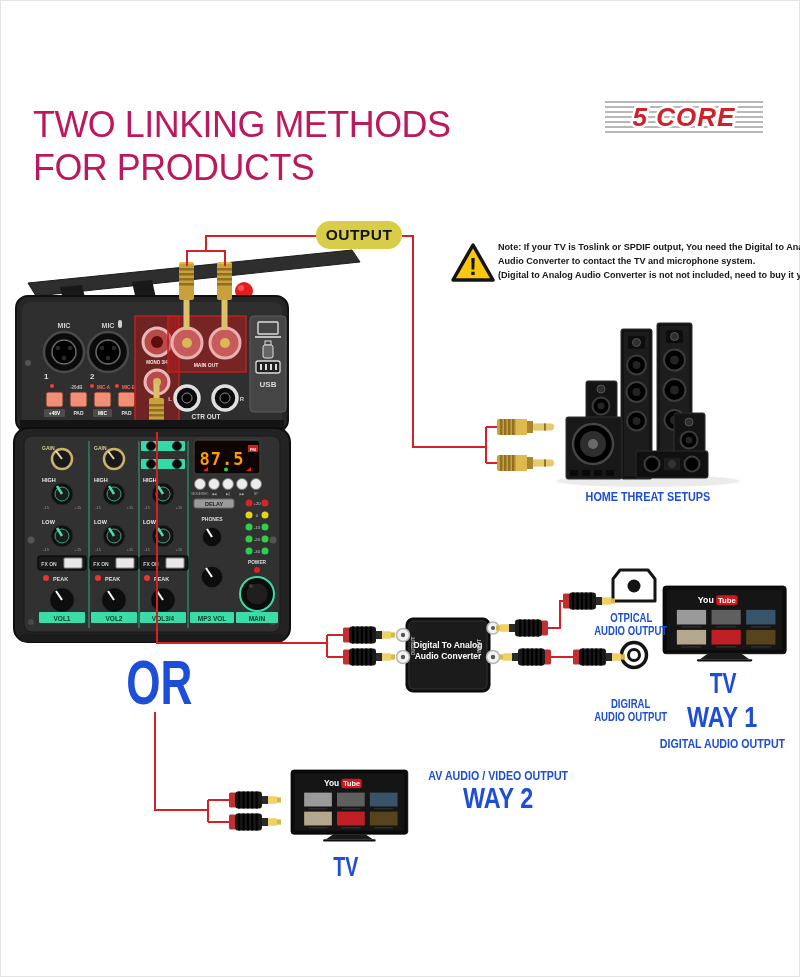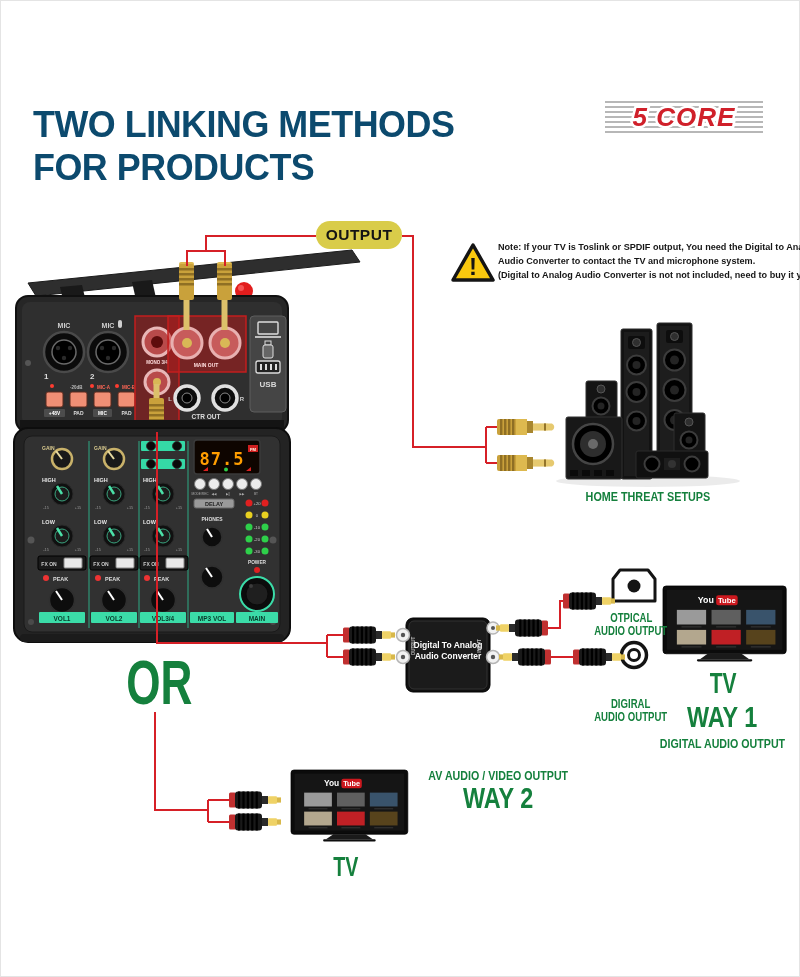--- a/index.html
+++ b/index.html
@@ -1,27 +1,27 @@
 <!DOCTYPE html>
 <html><head>
 <meta charset="utf-8">
 <style>
   *{margin:0;padding:0;box-sizing:border-box}
   html,body{width:800px;height:977px}
   body{position:relative;background:#fff;font-family:"Liberation Sans",sans-serif;overflow:hidden}
   .abs{position:absolute}
   .frame{position:absolute;inset:0;border:1px solid #e4e4e4;pointer-events:none}
-  .title{left:33px;top:104px;font-size:37px;font-weight:bold;color:#0c4a6e;line-height:1.16;letter-spacing:-0.5px}
+  .title{left:33px;top:104px;font-size:37px;font-weight:normal;color:#be185d;line-height:1.16;letter-spacing:-0.5px}
   .title .ln{transform:scaleX(.97);transform-origin:left;display:block;white-space:nowrap}
   .badge{left:316px;top:221px;width:86px;height:28px;background:#d9cc49;border-radius:15px;
          text-align:center;line-height:28px;font-size:15.5px;font-weight:bold;letter-spacing:.5px;color:#141414}
   .note-text{left:498px;top:240px;width:300px;font-size:9.4px;font-weight:bold;color:#161616;
              line-height:14.2px;transform:scaleX(.97);transform-origin:left;white-space:nowrap}
   .cond{display:inline-block;transform:scaleX(var(--sx,.78));transform-origin:center;white-space:nowrap}
-  .ctr{text-align:center;color:#15803d;font-weight:bold}
+  .ctr{text-align:center;color:#1d4ed8;font-weight:bold}
   .or{left:112px;top:646px;width:92px;font-size:63px}
   .or .cond{--sx:.7}
   .cap-speakers{left:548px;top:489px;width:200px;font-size:13.5px}
   .cap-speakers .cond{--sx:.8}
   .port-label{width:120px;font-size:12px;line-height:13px}
   .port-label .cond{--sx:.8}
   .tv1{left:683px;top:666px;width:80px;font-size:30px}
   .tv2{left:306px;top:851px;width:80px;font-size:28px}
   .tv1 .cond,.tv2 .cond{--sx:.7}
   .way-title{font-size:30px}

